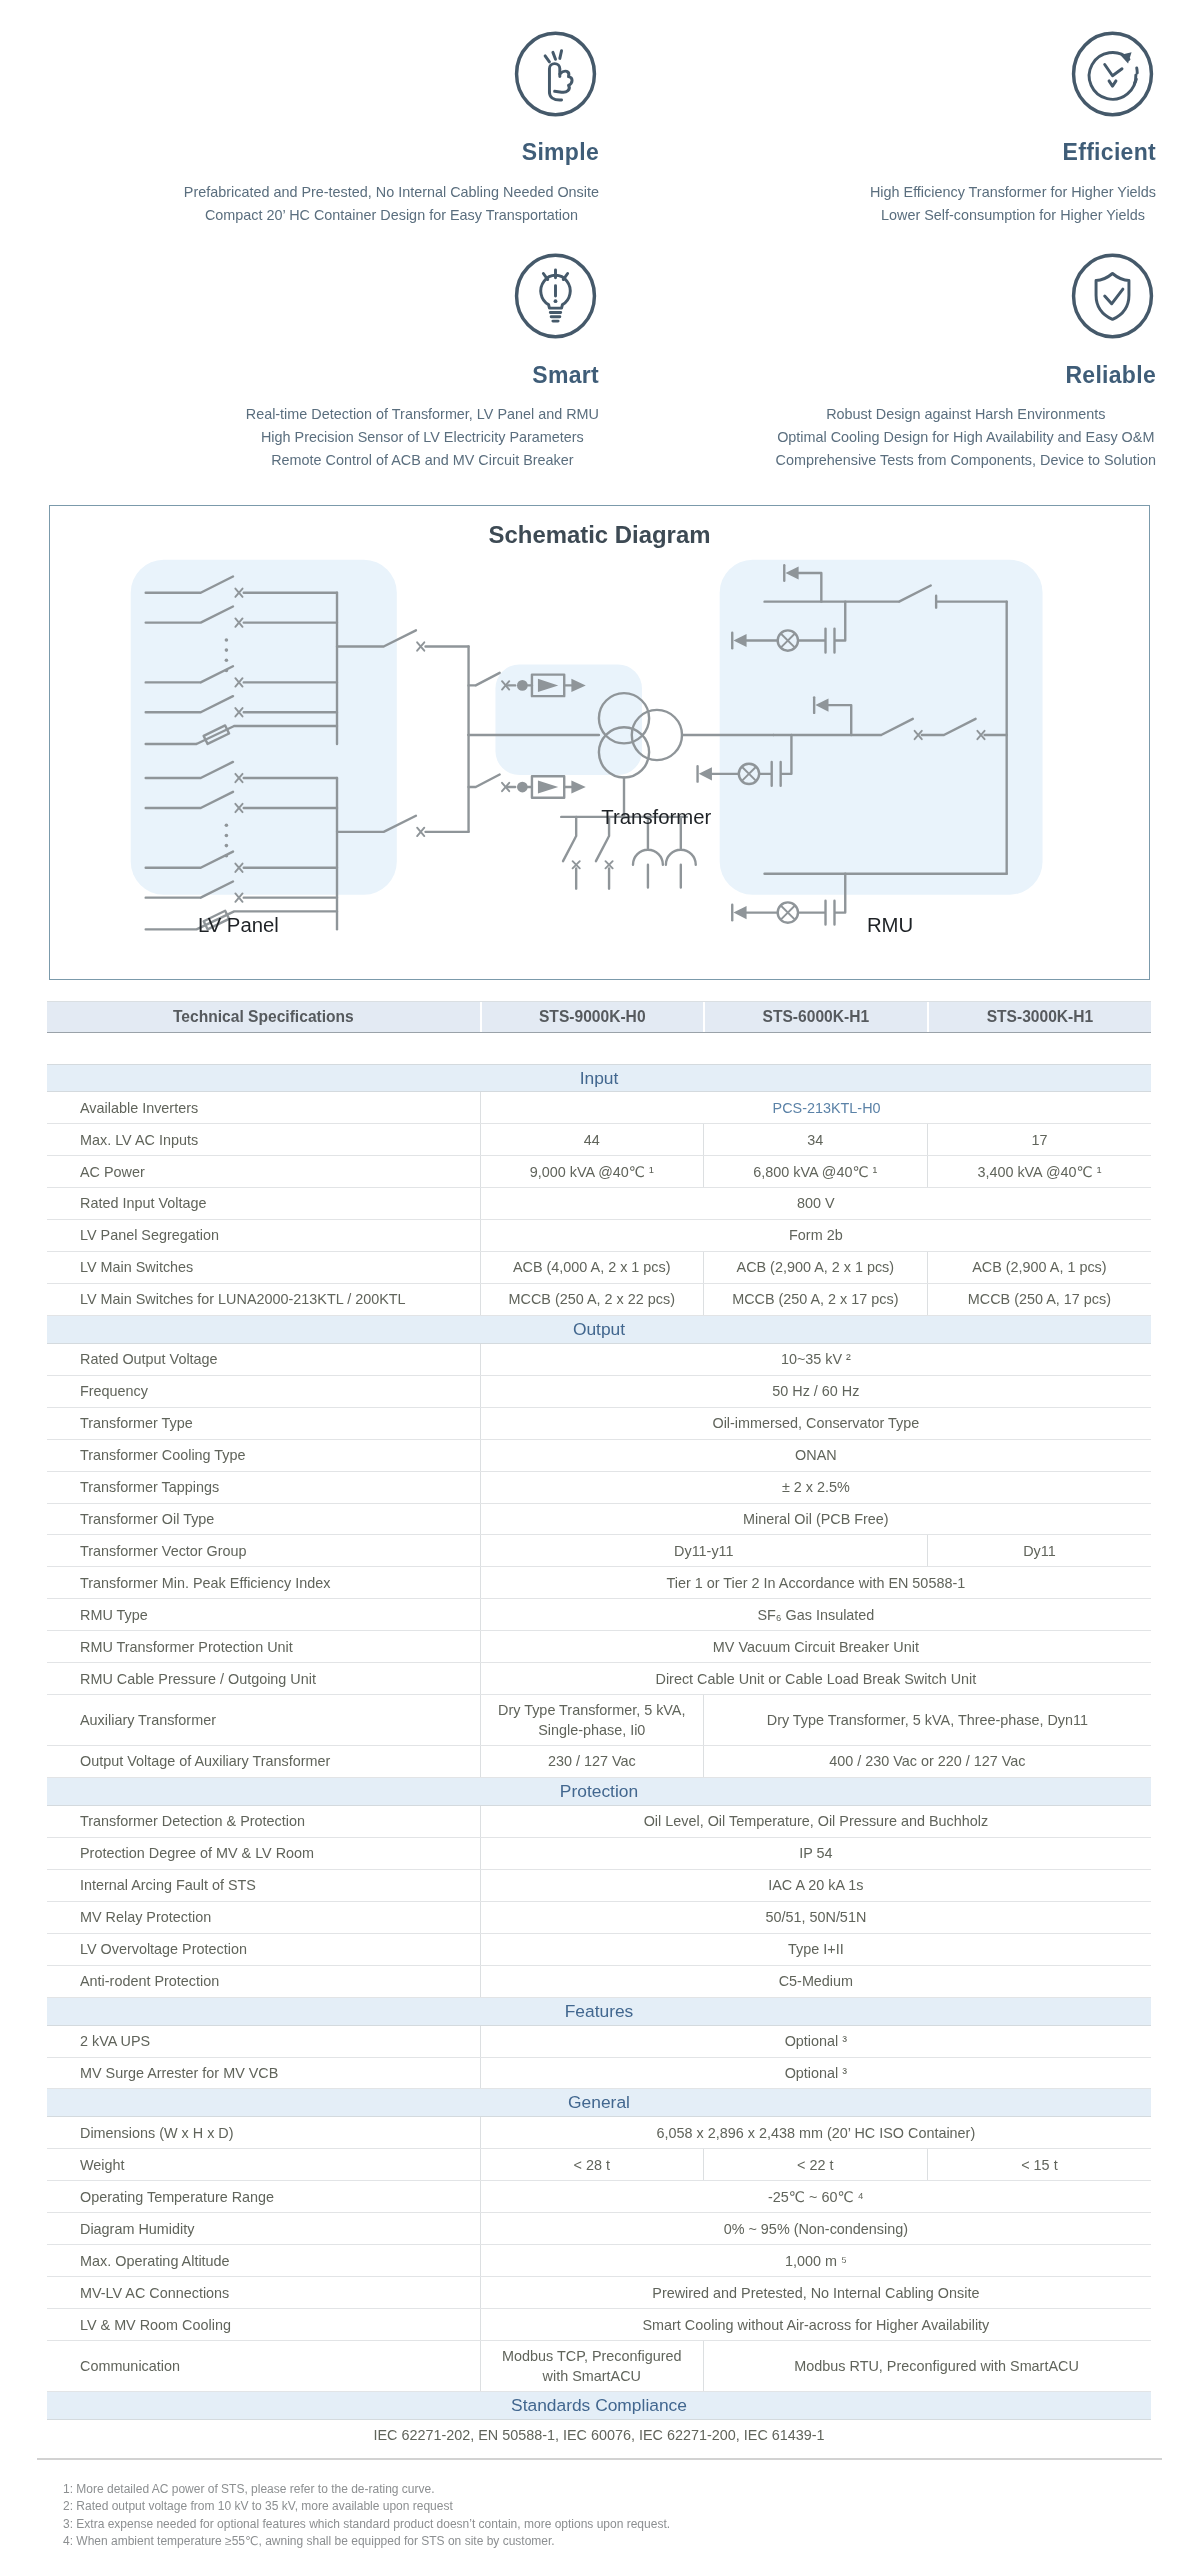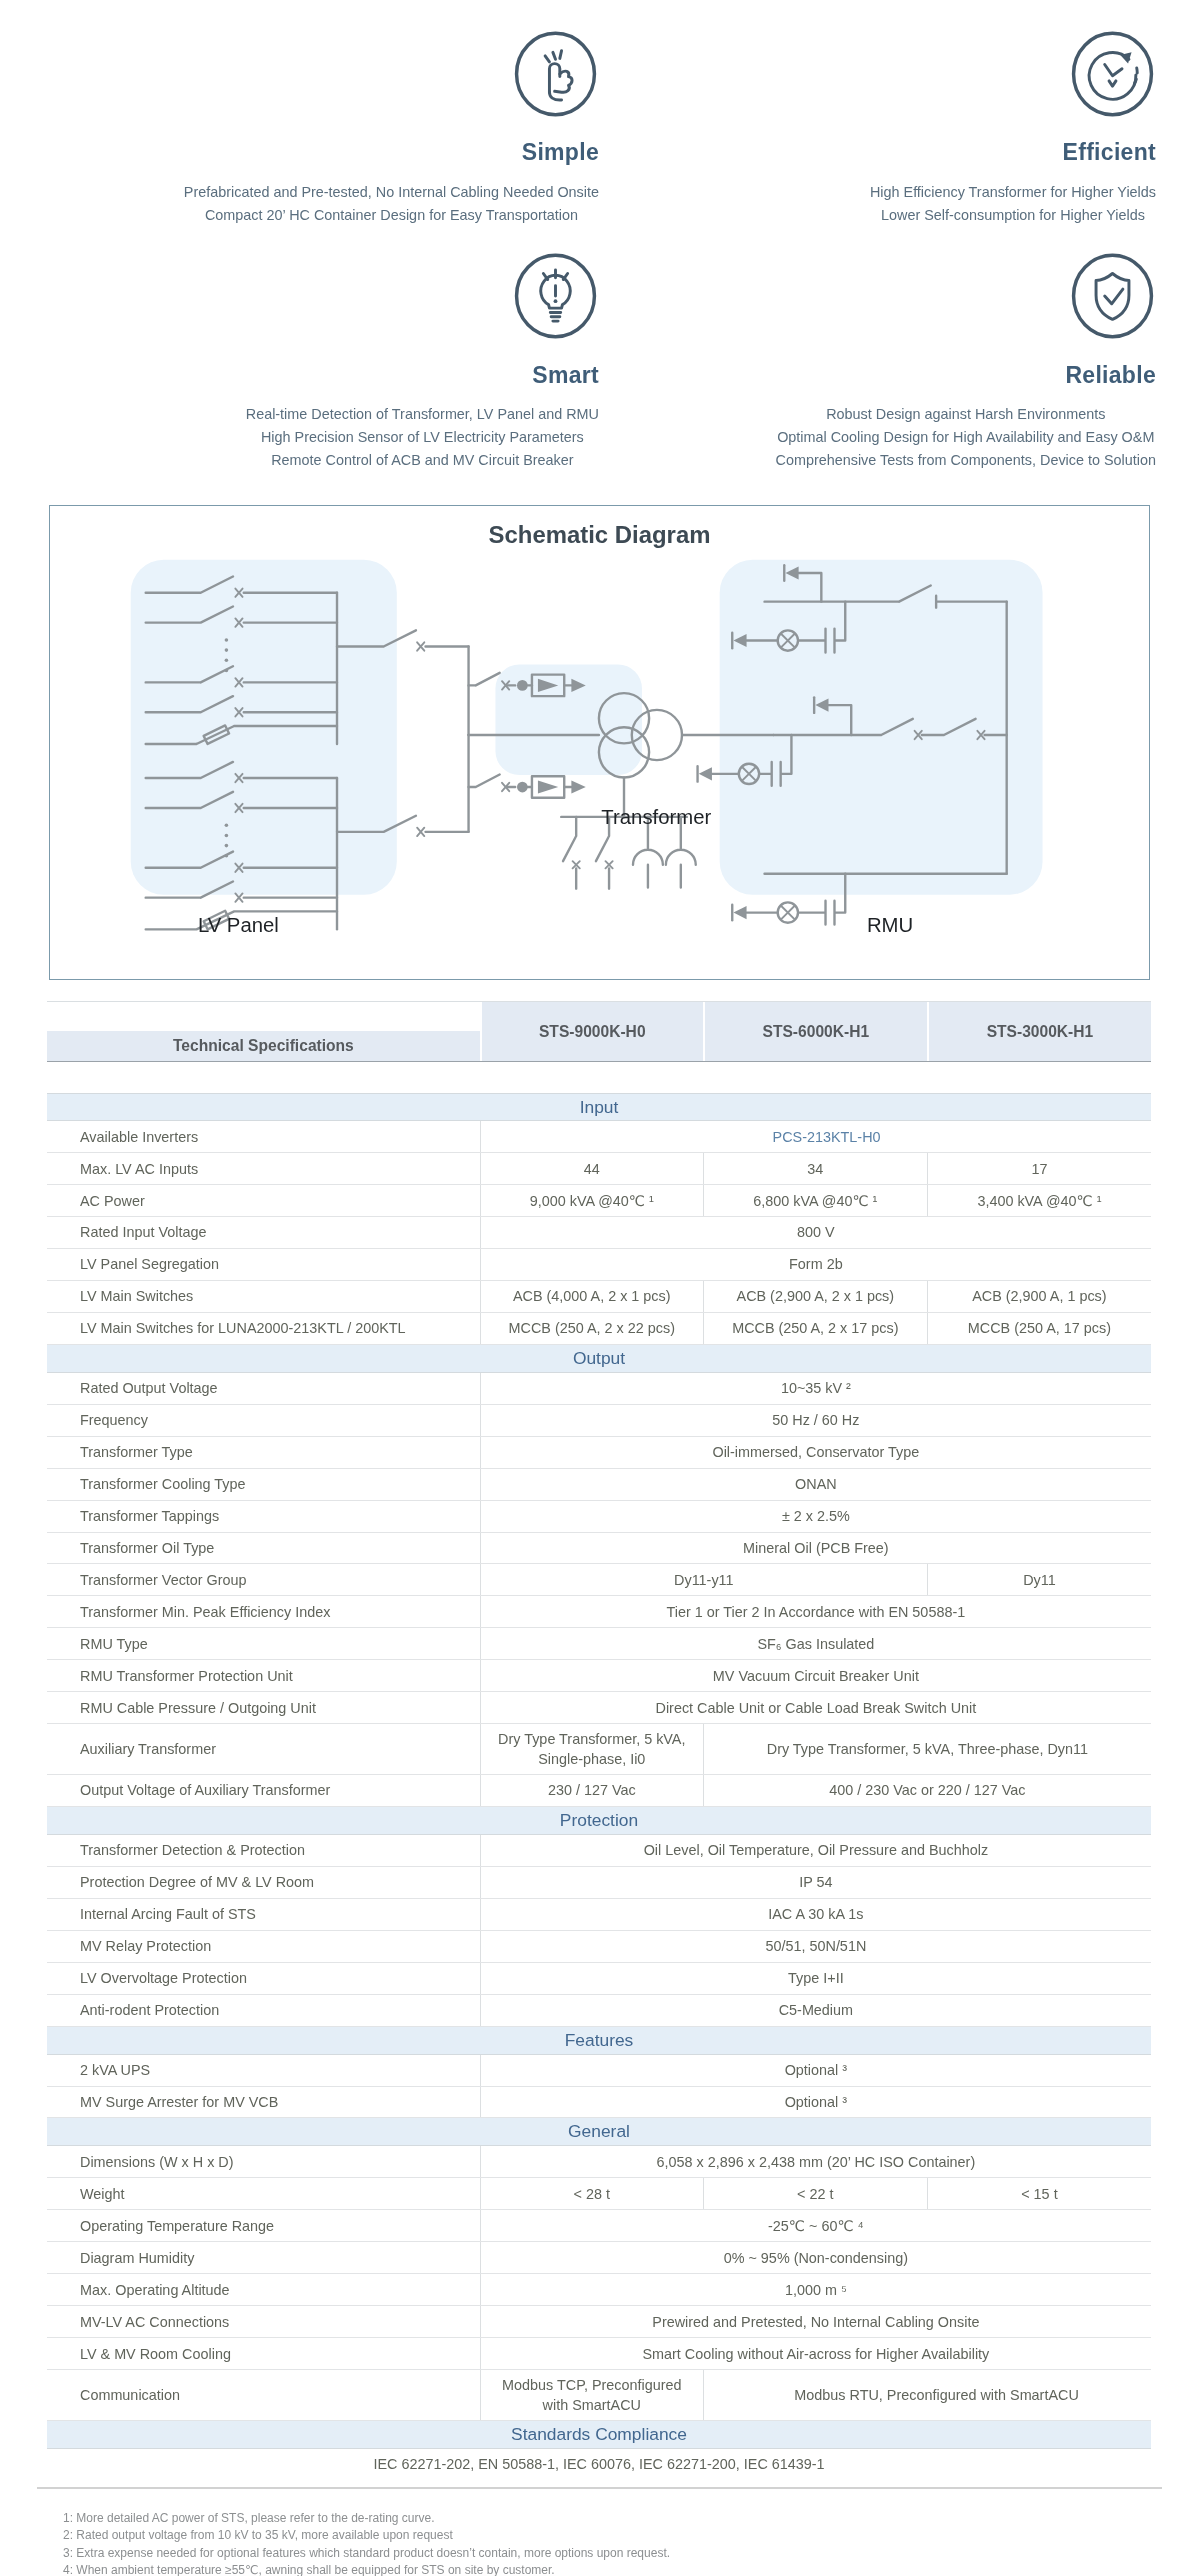--- a/index.html
+++ b/index.html
@@ -39,21 +39,21 @@
   .t-row:last-child{border-bottom:none;}
   .t-row-full{grid-template-columns:100%;}
   .t-label{display:flex;align-items:center;padding:5.4px 14.4px 5.4px 33px;font-size:14.4px;line-height:1.4;color:var(--cell-text);}
   .t-cell{display:flex;align-items:center;justify-content:center;text-align:center;
           border-left:1.2px solid #dcdfe1;padding:4.8px 9.6px;min-height:30px;font-size:14.4px;line-height:1.4;color:var(--cell-text);}
   .t-row-full .t-cell{border-left:none;}
   .t-cell.accent{color:var(--accent-blue);}
   .t-head{border-top:1.2px solid #dadfe2;border-bottom:1.2px solid #9aa2a9;}
   .t-hcell{background:var(--header-bg);color:#565a5e;font-weight:bold;font-size:15.6px;
            display:flex;align-items:center;justify-content:center;min-height:30px;border-left:2.4px solid #fff;}
-  .t-hcell:first-child{border-left:none;margin-top:29px;}
+  .t-hcell:first-child{border-left:none;}
   .t-gap{height:31px;border-bottom:none;}
   .t-bar{background:var(--bar-bg);color:var(--bar-text);font-size:17.4px;
          display:flex;align-items:center;justify-content:center;min-height:28px;border-bottom:1.2px solid #d4dade;}
   .t-gap + .t-bar{border-top:1.2px solid #d4dade;}
   
   .divider{width:1125px;margin:8.4px auto 0;border-top:2.4px solid #d2d2d2;}
   .footnotes{margin:20.4px 0 0 63px;padding-bottom:36px;}
   .footnote{font-size:12px;line-height:1.45;color:#8c8f91;}
 </style>
 </head>
@@ -361,21 +361,21 @@
     <div class="t-row">
       <div class="t-label">Transformer Detection &amp; Protection</div>
       <div class="t-cell" style="grid-column: span 3;">Oil Level, Oil Temperature, Oil Pressure and Buchholz</div>
     </div>
     <div class="t-row">
       <div class="t-label">Protection Degree of MV &amp; LV Room</div>
       <div class="t-cell" style="grid-column: span 3;">IP 54</div>
     </div>
     <div class="t-row">
       <div class="t-label">Internal Arcing Fault of STS</div>
-      <div class="t-cell" style="grid-column: span 3;">IAC A 30 kA 1s</div>
+      <div class="t-cell" style="grid-column: span 3;">IAC A 20 kA 1s</div>
     </div>
     <div class="t-row">
       <div class="t-label">MV Relay Protection</div>
       <div class="t-cell" style="grid-column: span 3;">50/51, 50N/51N</div>
     </div>
     <div class="t-row">
       <div class="t-label">LV Overvoltage Protection</div>
       <div class="t-cell" style="grid-column: span 3;">Type I+II</div>
     </div>
     <div class="t-row">

